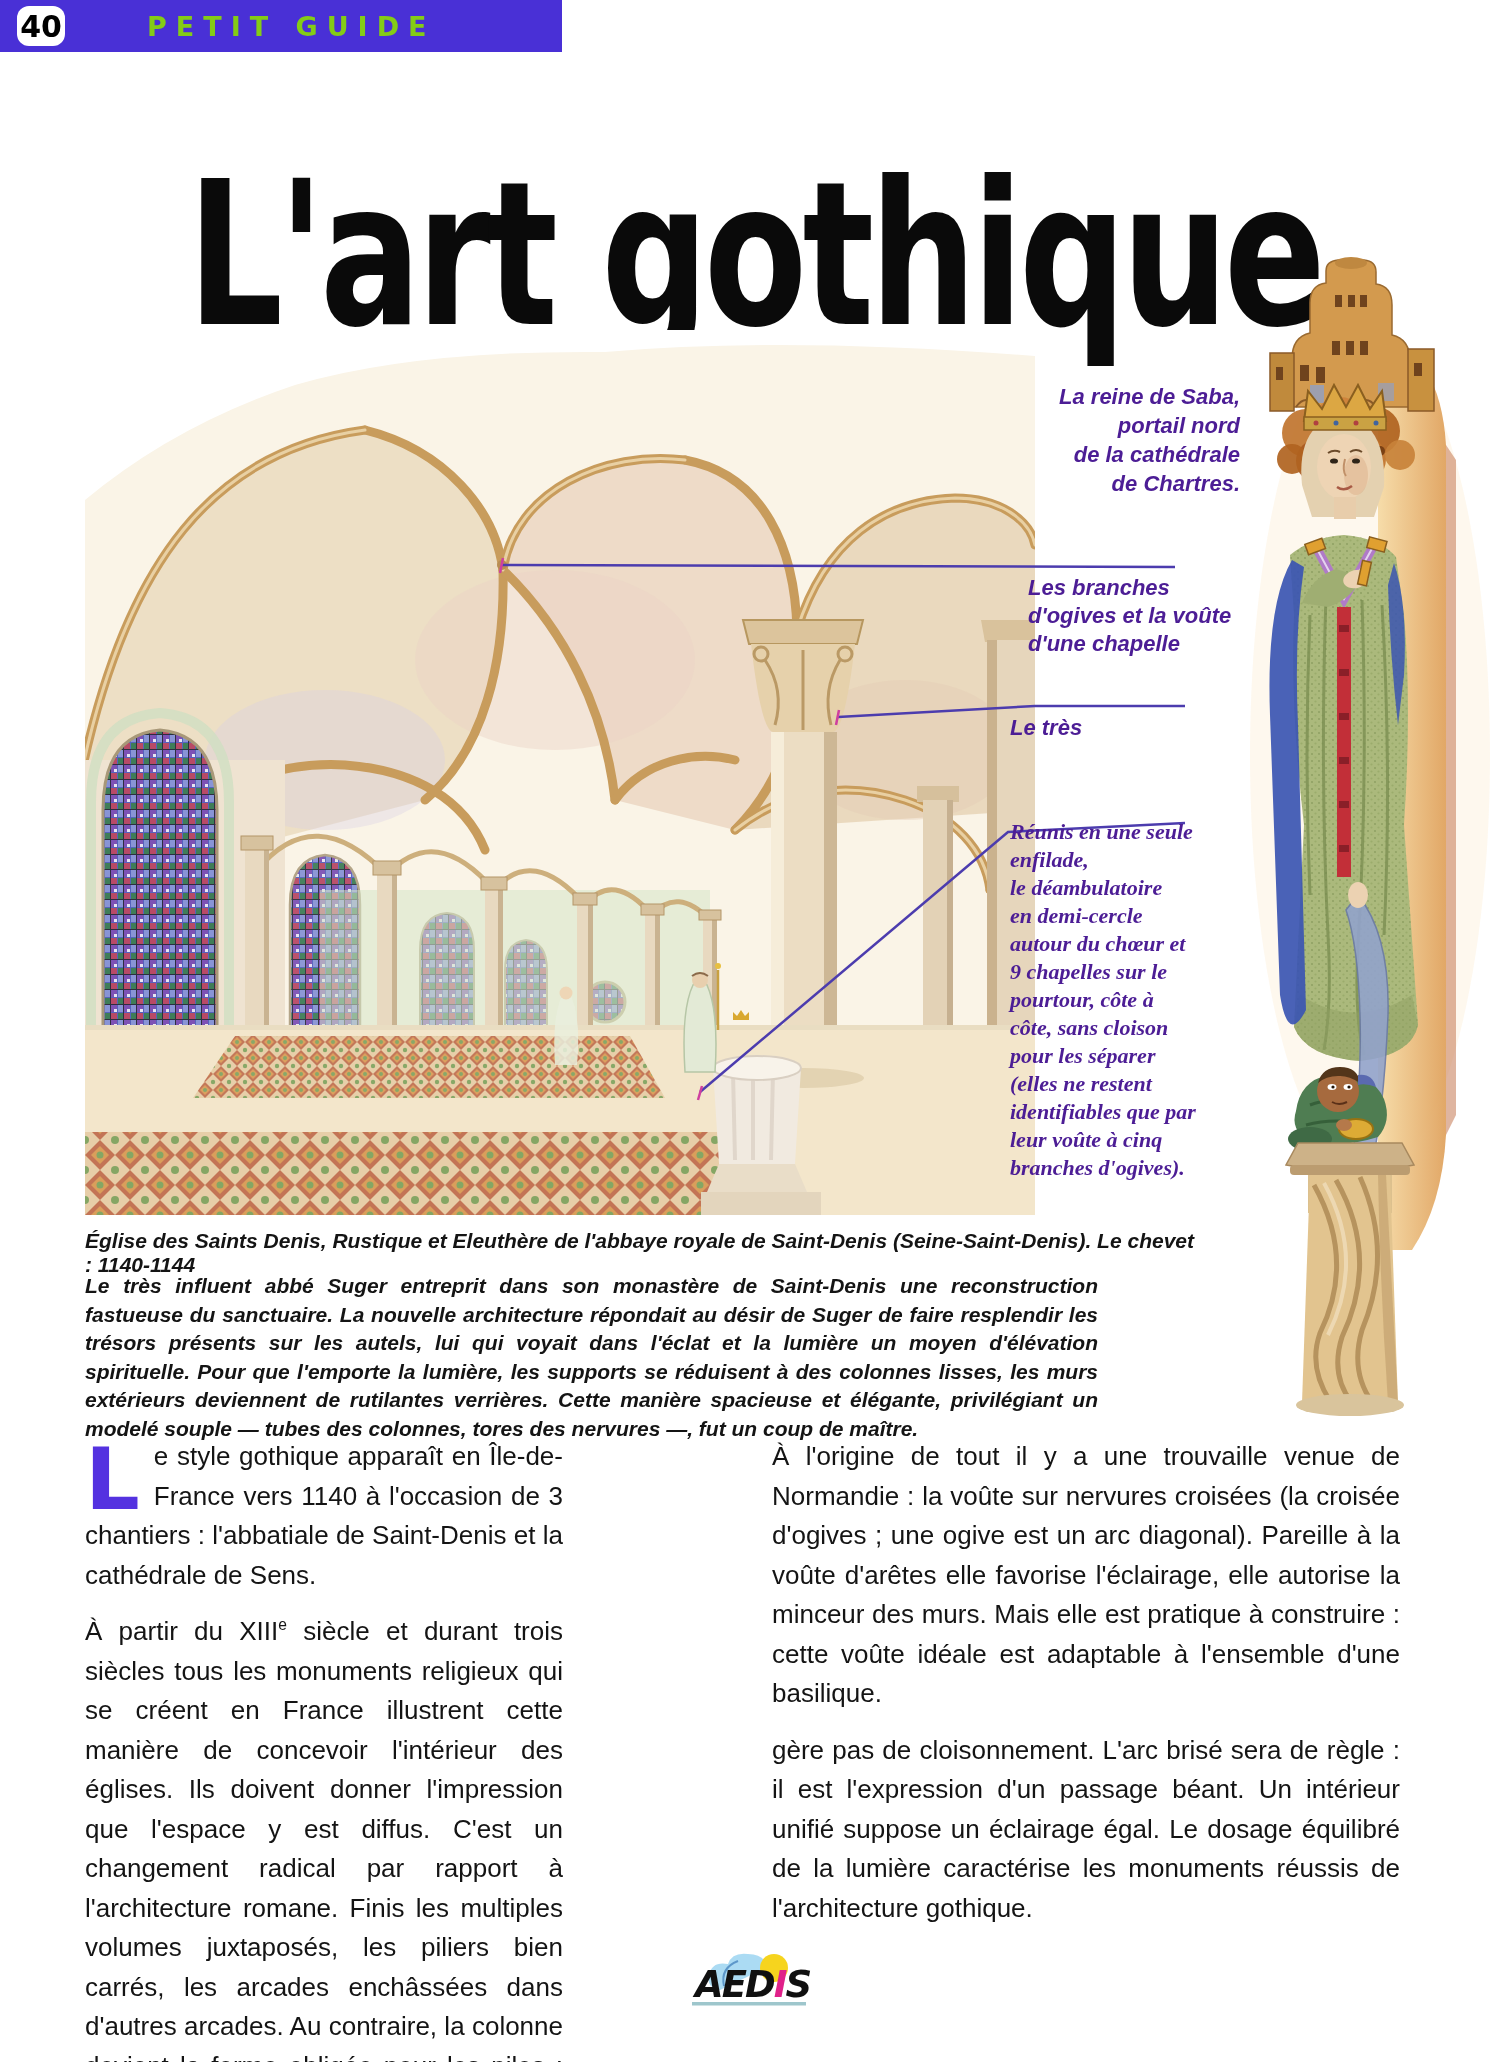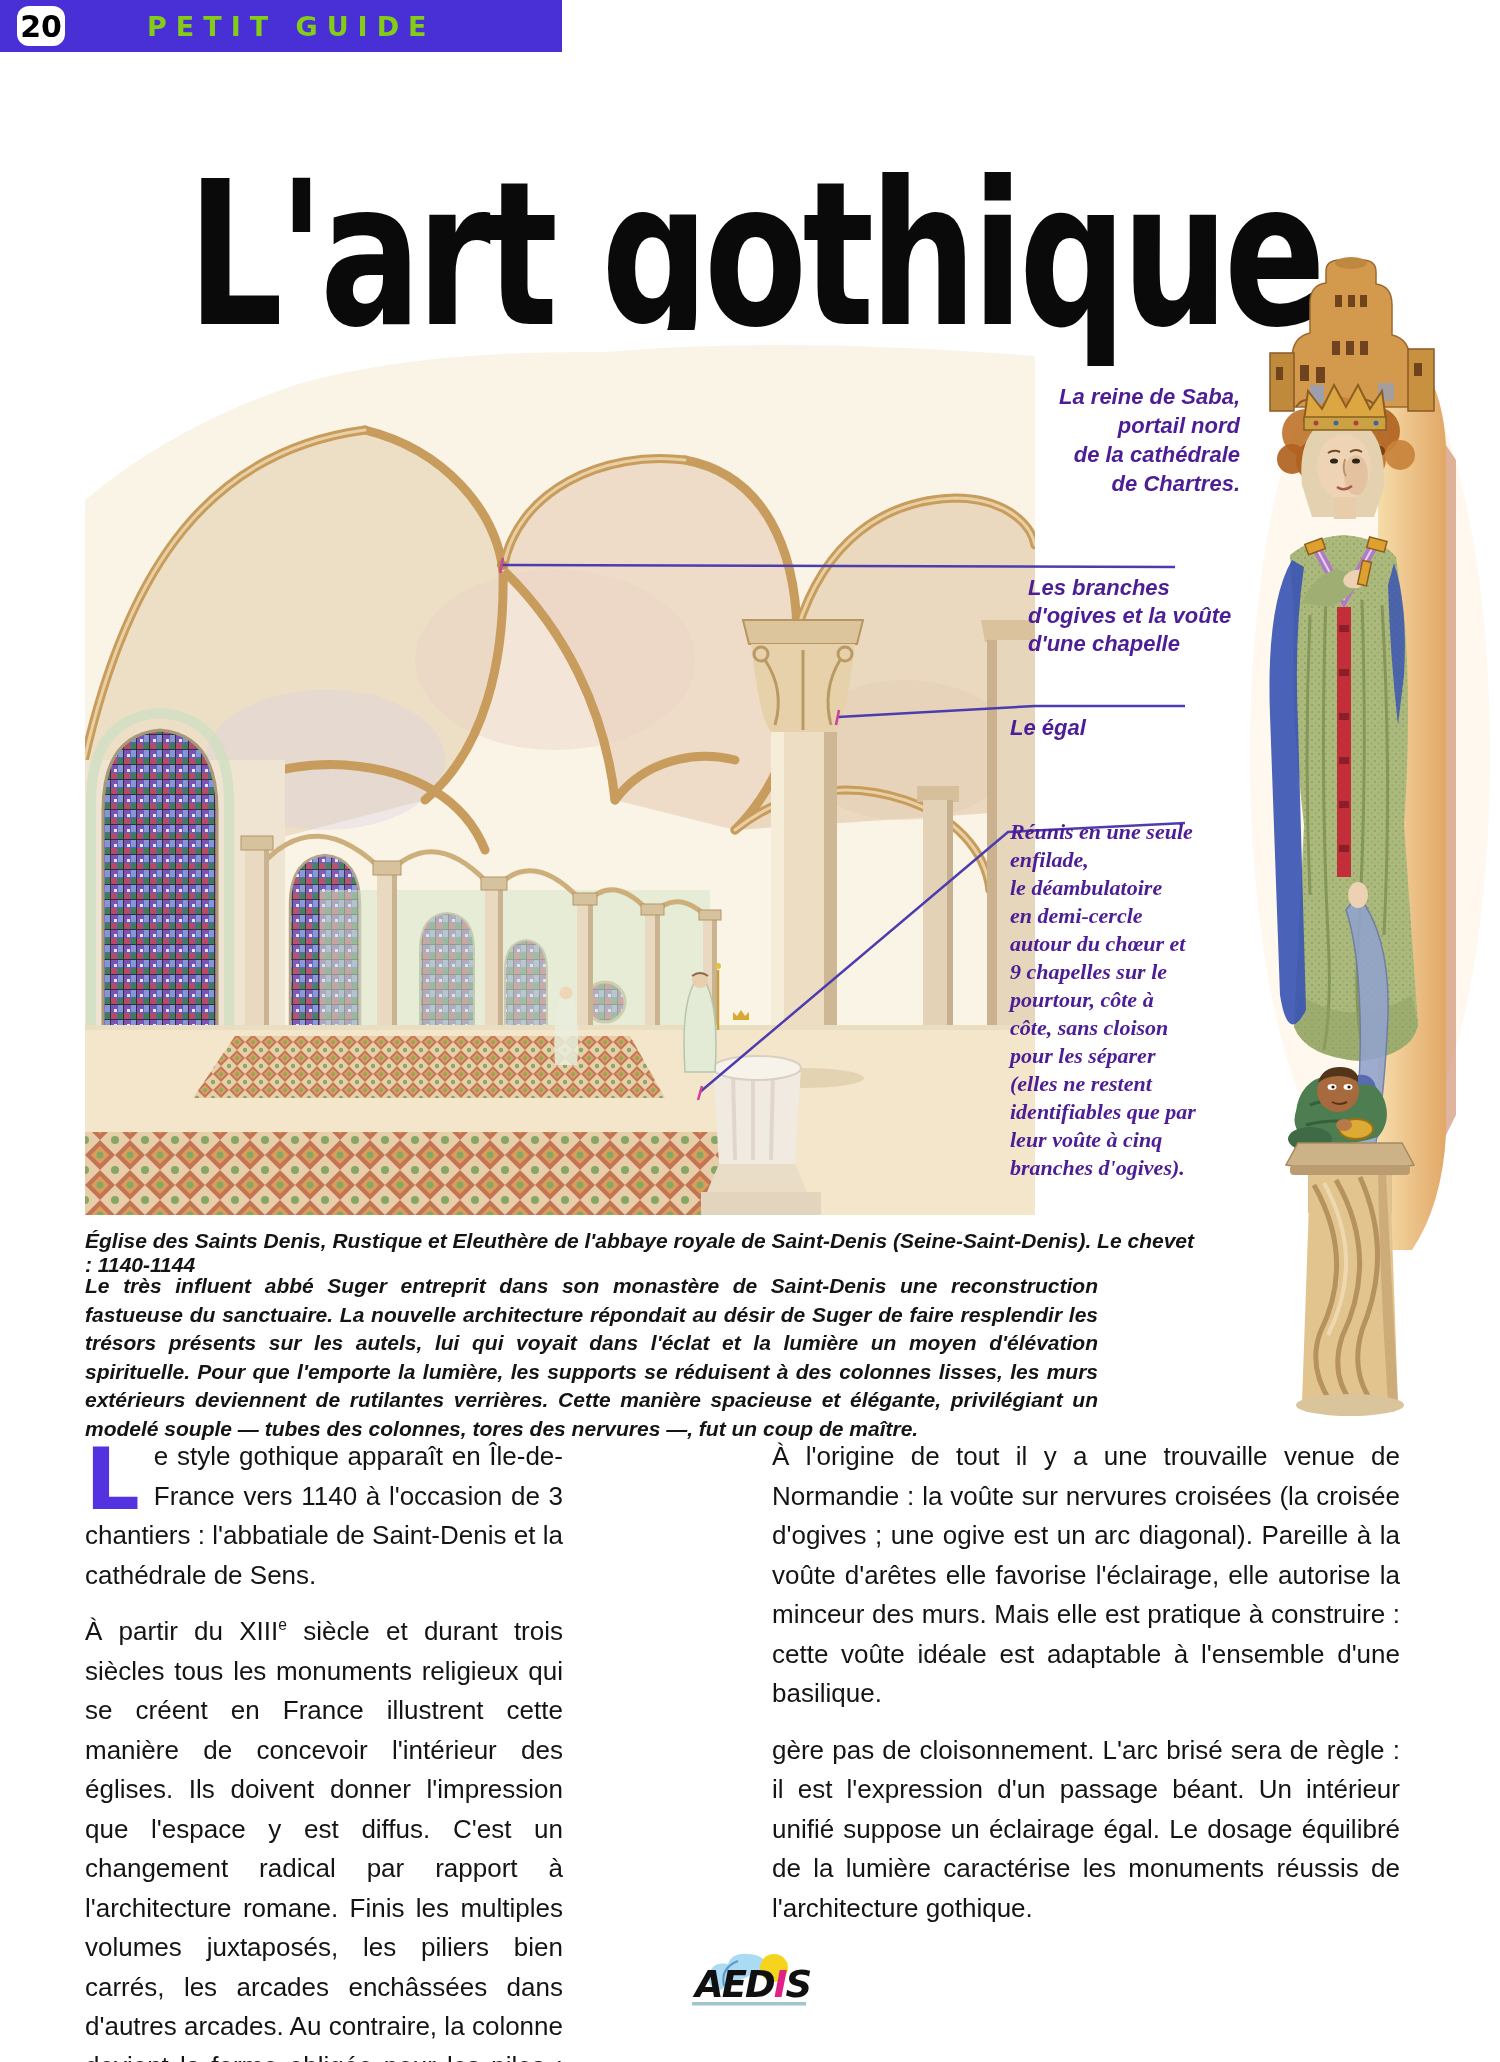--- a/index.html
+++ b/index.html
@@ -42,21 +42,21 @@
   .col sup{font-size:0.6em;vertical-align:super;line-height:0;}
   
   .logo{position:absolute;left:690px;top:1950px;width:124px;height:62px;}
 </style>
 </head>
 <body>
 
 <div class="page">
 
   <div class="banner">
-    <div class="badge">20</div>
+    <div class="badge">40</div>
     <div class="banner-title">PETIT GUIDE</div>
   </div>
 
   <div class="main-title">L'art gothique</div>
 
   <svg class="interior" viewBox="0 0 950 885" aria-hidden="true">
     <defs>
       <pattern id="pg" width="13" height="15" patternUnits="userSpaceOnUse">
         <rect width="13" height="15" fill="#5563bd"></rect>
         <rect x="0" y="0" width="6" height="7" fill="#7d52b5"></rect>
@@ -382,21 +382,21 @@
     </g>
   </svg>
 
   <div class="annotation statue-caption">La reine de Saba,
 portail nord
 de la cathédrale
 de Chartres.</div>
   <div class="annotation callout-1">Les branches
 d'ogives et la voûte
 d'une chapelle</div>
-  <div class="annotation callout-2">Le égal</div>
+  <div class="annotation callout-2">Le très</div>
   <div class="annotation callout-3">Réunis en une seule
 enfilade,
 le déambulatoire
 en demi-cercle
 autour du chœur et
 9 chapelles sur le
 pourtour, côte à
 côte, sans cloison
 pour les séparer
 (elles ne restent

